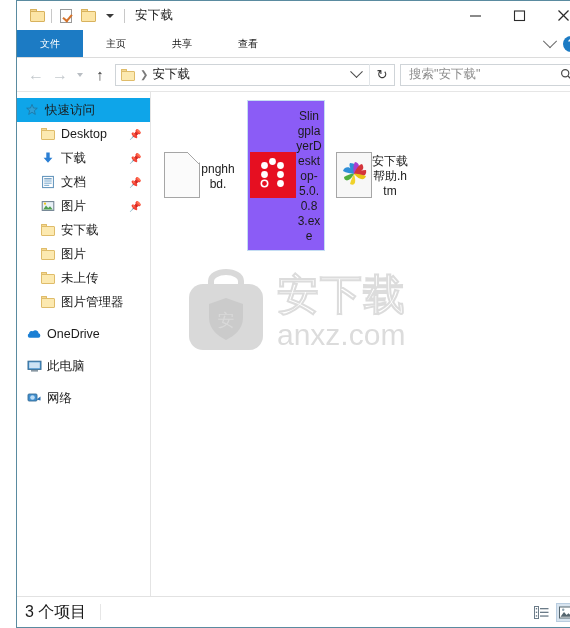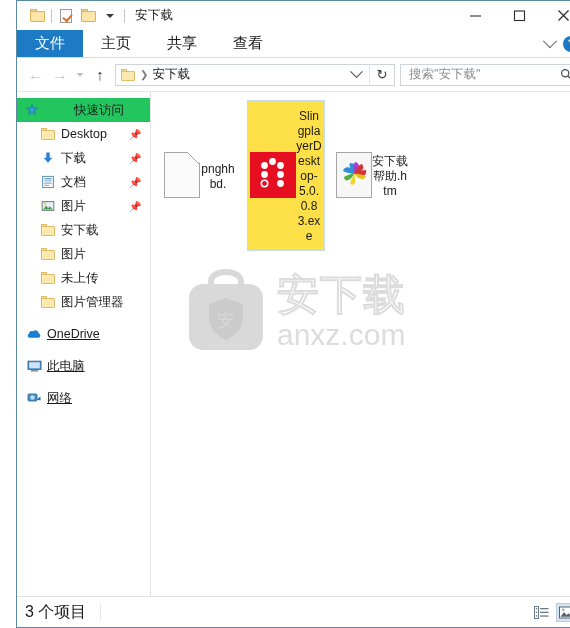--- a/index.html
+++ b/index.html
@@ -131,21 +131,21 @@
     display: flex;
     align-items: stretch;
     border-bottom: 1px solid #dcdcdc;
     background: #ffffff;
     position: relative;
   }
   .tab {
     display: flex;
     align-items: center;
     justify-content: center;
-    font-size: 15px;
+    font-size: 10px;
     color: #1b1b1b;
     padding: 0 14px;
     min-width: 38px;
   }
   .tab.active {
     background: #1c7bc4;
     color: #ffffff;
   }
   .ribbon-right {
     position: absolute;
@@ -294,41 +294,40 @@
   .nav-row {
     height: 24px;
     display: flex;
     align-items: center;
     font-size: 12.5px;
     color: #1b1b1b;
     position: relative;
     white-space: nowrap;
   }
   .nav-row.selected {
-    background: #22c55e;
-    gap: 29px;
+    background: #0ea5e9;
   }
   .nav-ico {
     width: 18px;
     display: flex;
     align-items: center;
     justify-content: center;
     flex: none;
   }
   .nav-label { padding-left: 4px; }
   .pin {
     position: absolute;
     right: 8px;
     top: 50%;
     transform: translateY(-50%);
     color: #9aa0a6;
     font-size: 10px;
   }
   .lvl1 { padding-left: 22px; }
-  .lvl0 { padding-left: 8px; text-decoration: underline; }
+  .lvl0 { padding-left: 8px; }
   .root { padding-left: 6px; }
 
   .folder-sm {
     position: relative;
     width: 14px; height: 12px;
   }
   .folder-sm::before {
     content: "";
     position: absolute;
     left: 0; top: 0;
@@ -365,21 +364,21 @@
   .file-item {
     width: 78px;
     padding: 4px 2px 6px 2px;
     display: flex;
     align-items: center;
     box-sizing: border-box;
     border: 1px solid transparent;
     margin-right: 8px;
   }
   .file-item.selected {
-    background: #fde047;
+    background: #8b5cf6;
     border: 1px solid #c5ddf3;
   }
   .file-icon-wrap {
     height: 50px;
     display: flex;
     align-items: center;
     justify-content: center;
   }
   .file-label {
     font-size: 12px;

